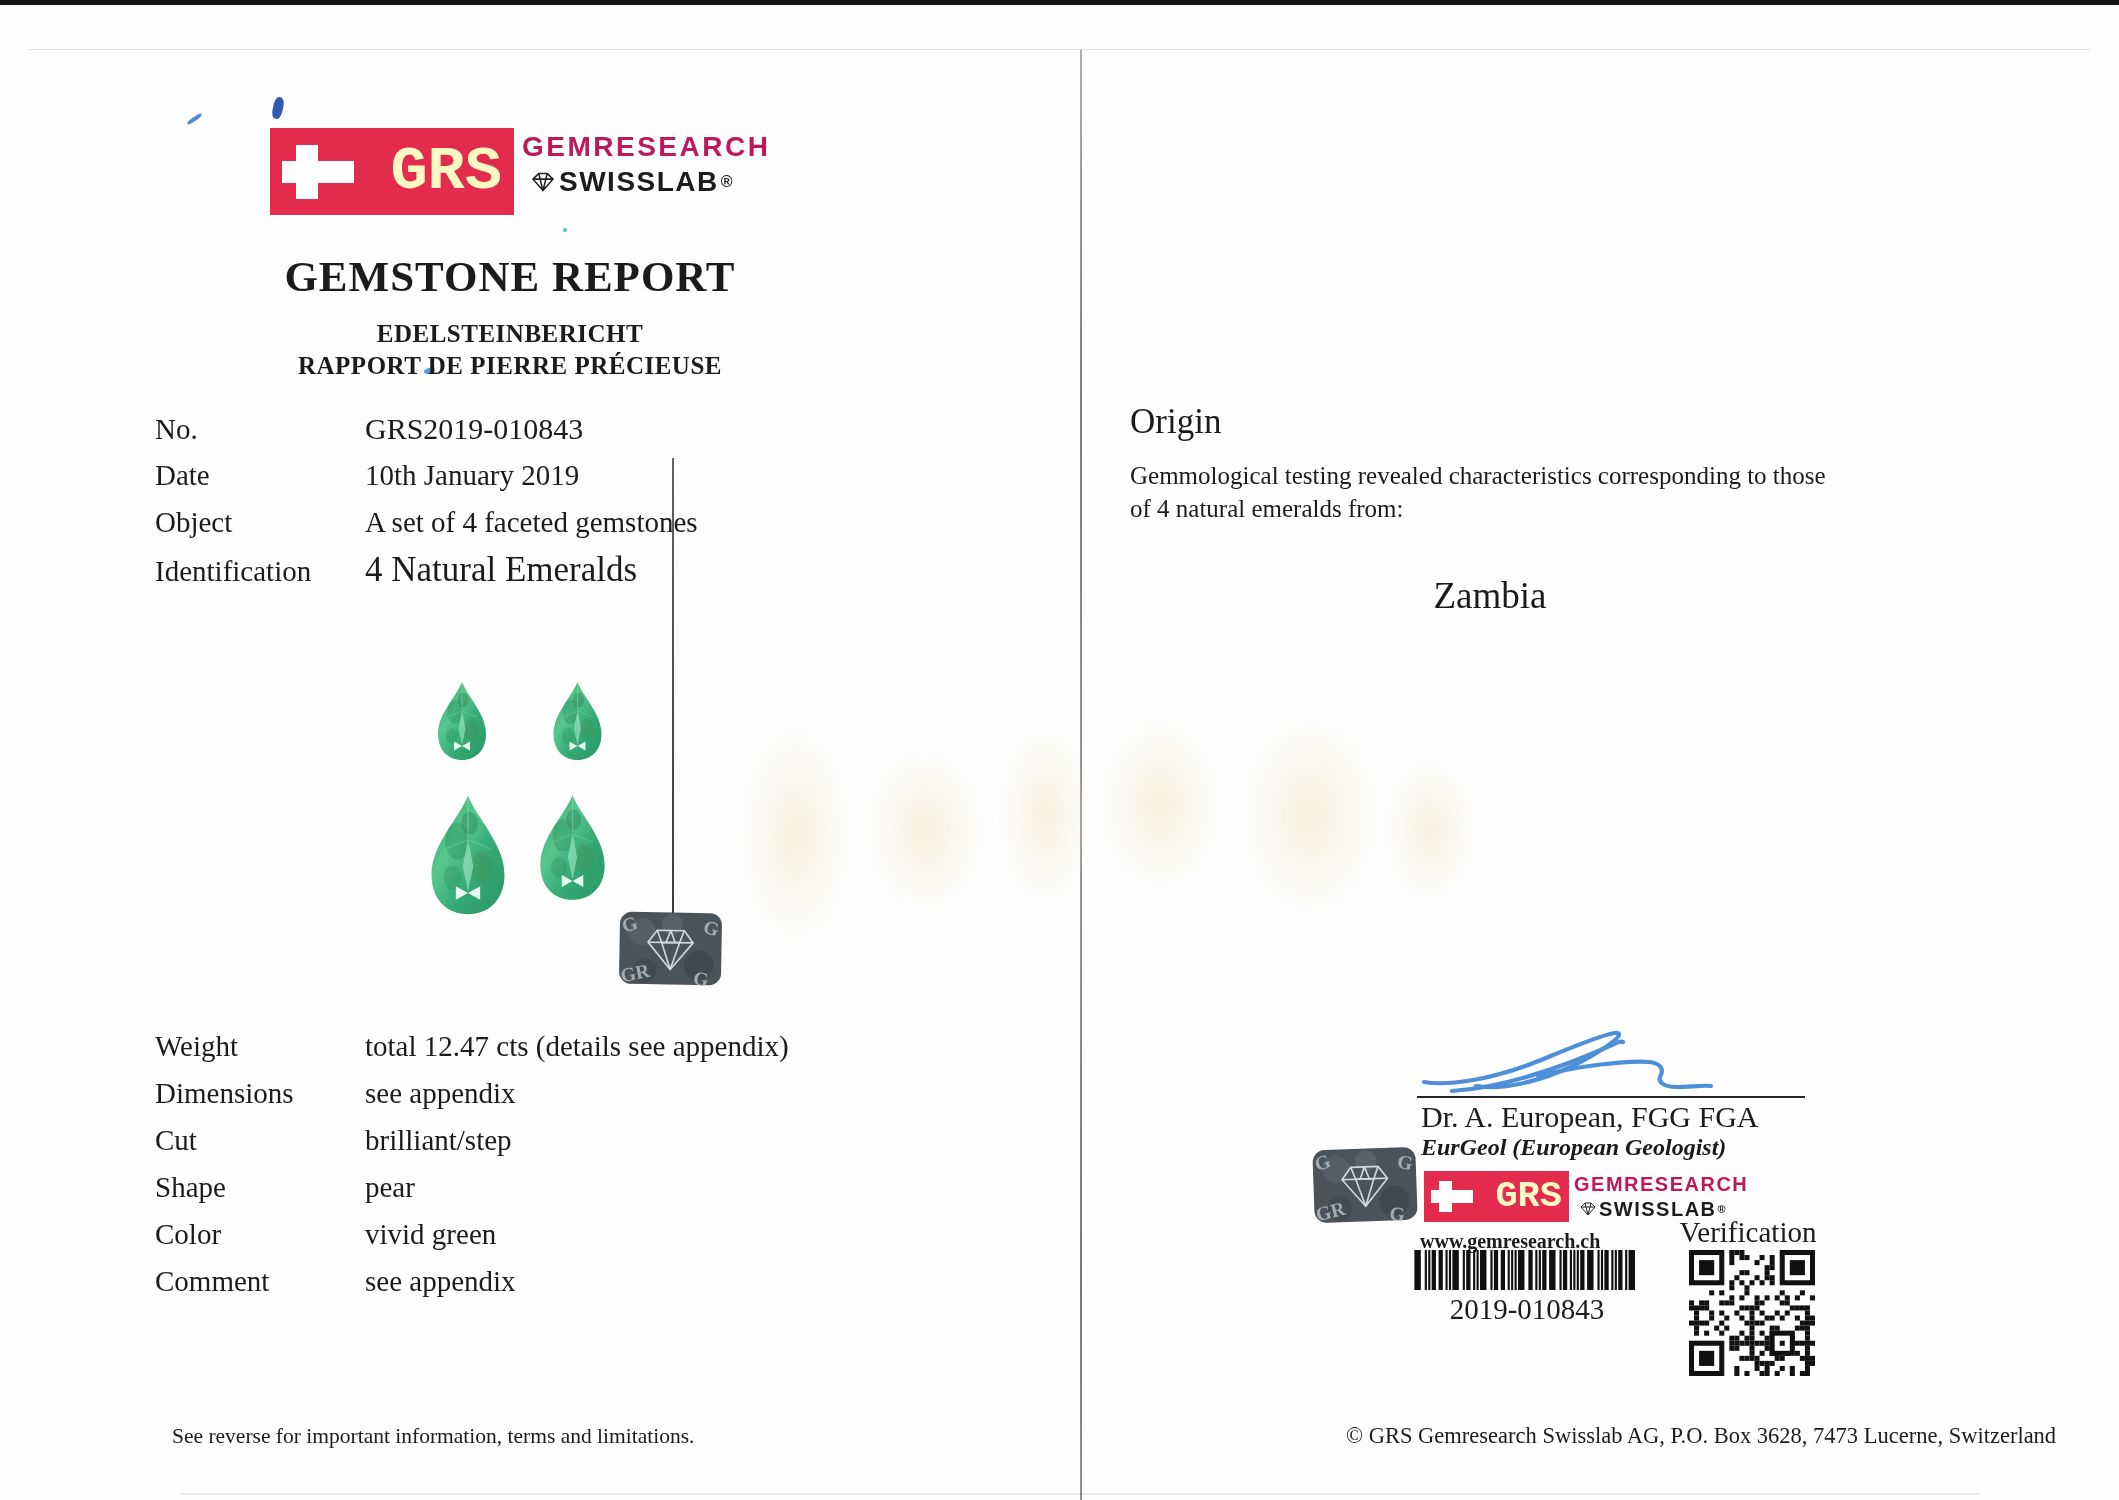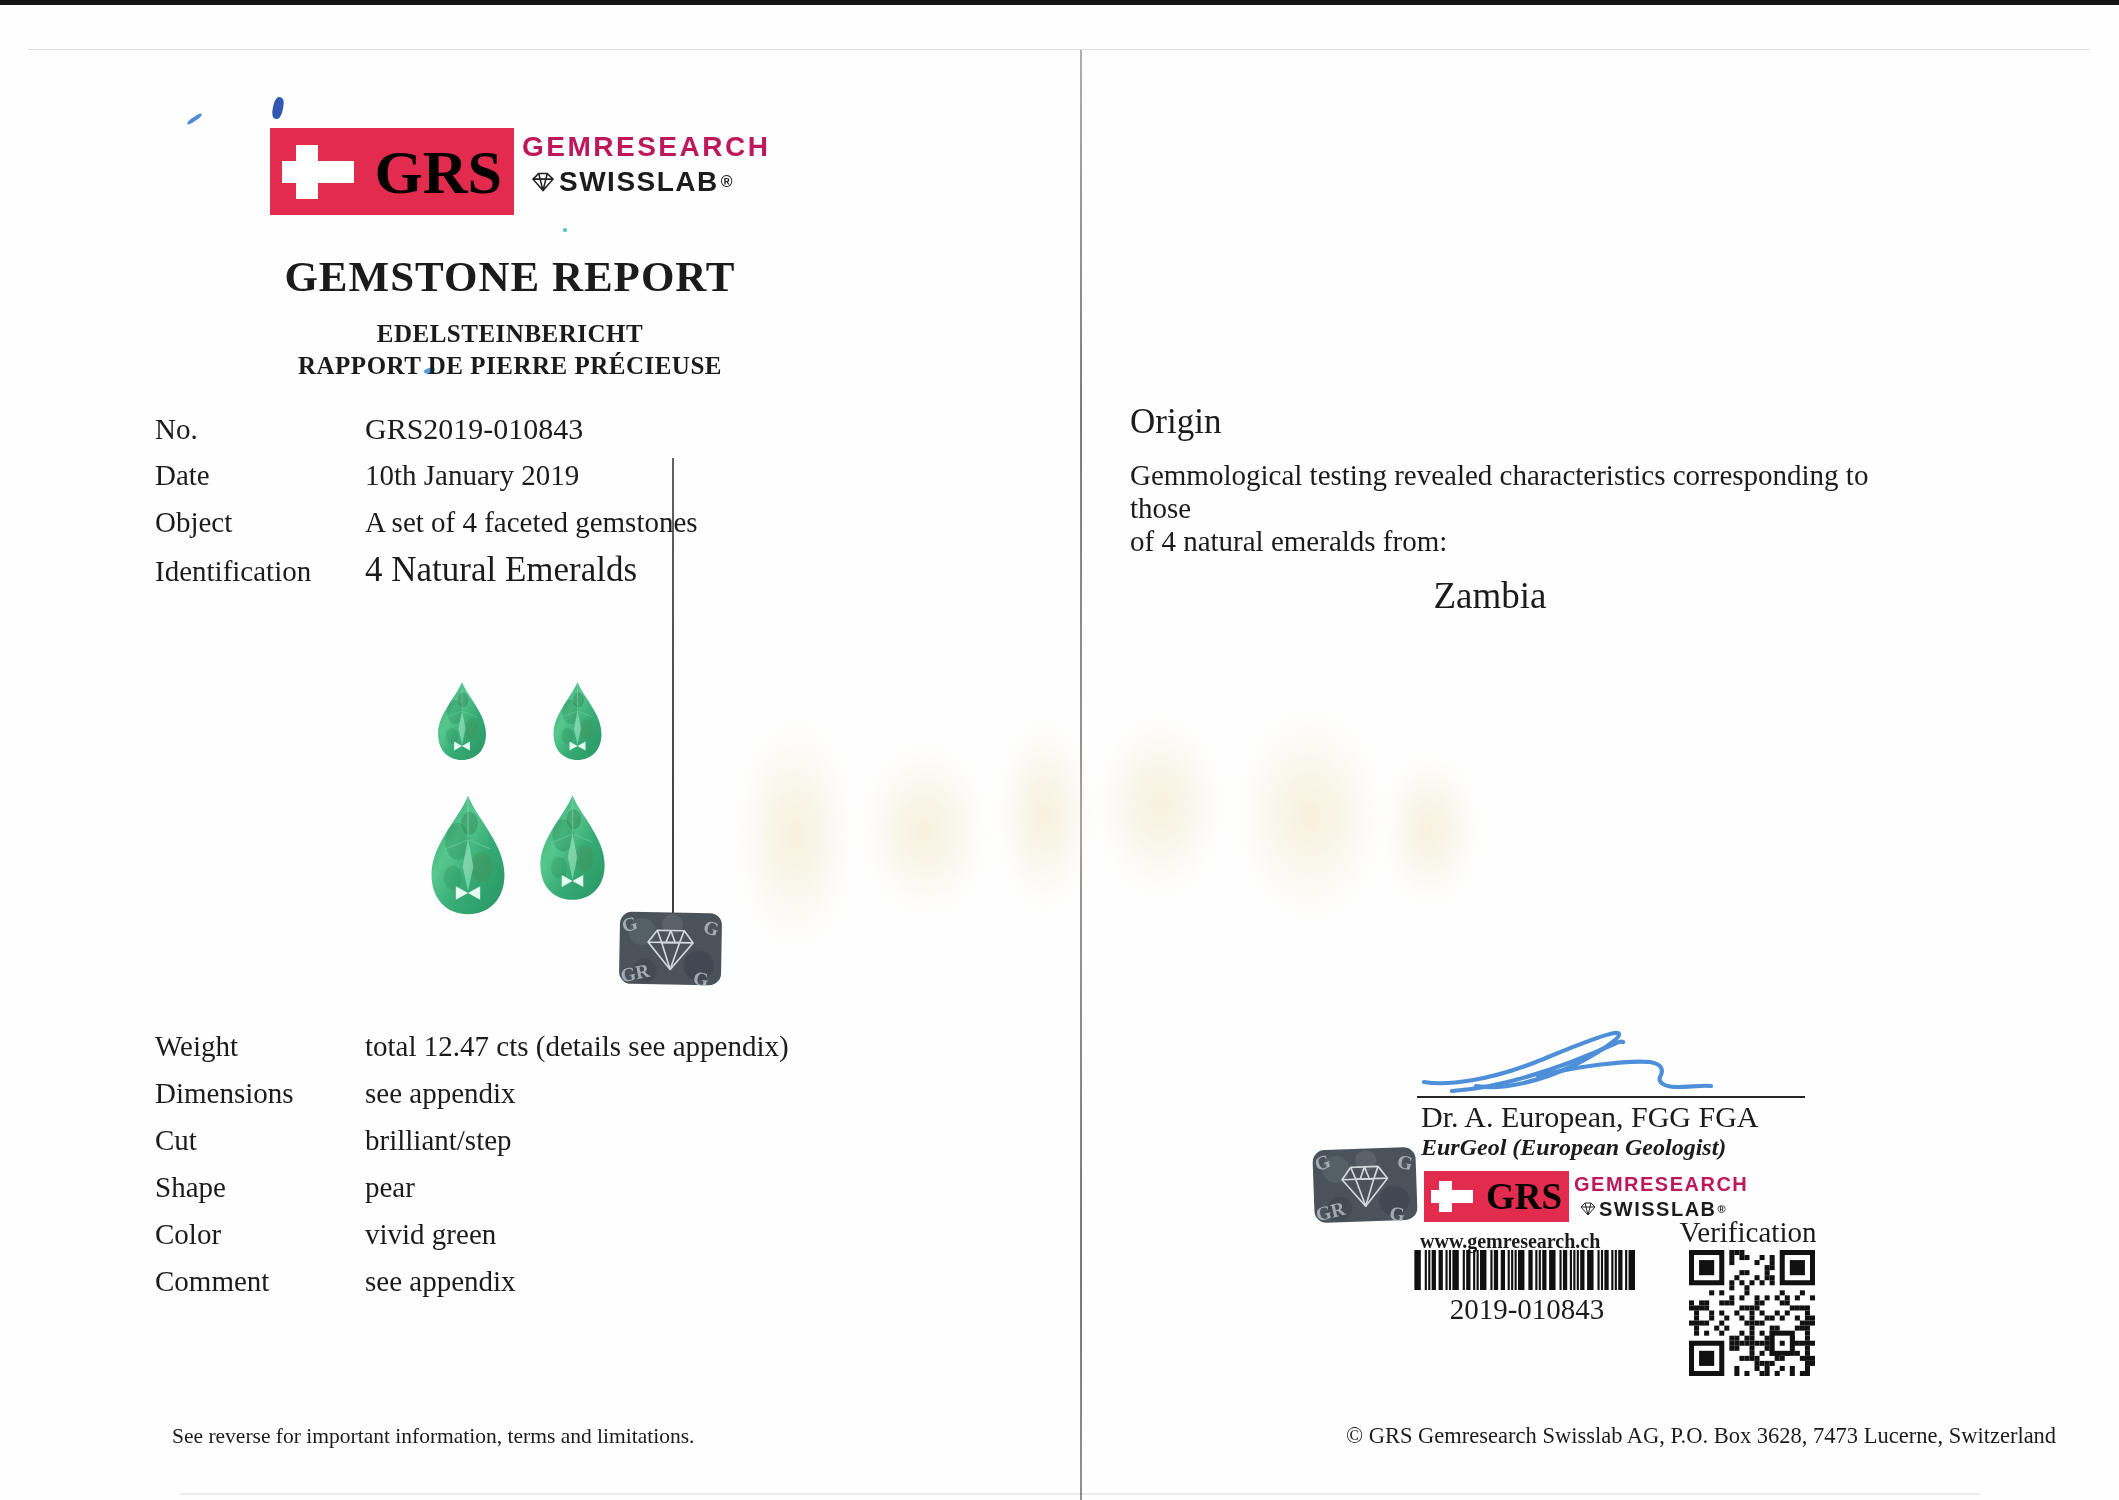--- a/index.html
+++ b/index.html
@@ -12,21 +12,21 @@
   .hairline{left:28px;top:49px;width:2062px;height:1px;background:rgba(0,0,0,.12);}
   .fold{left:1080px;top:50px;width:2px;height:1450px;
         background:linear-gradient(#9a9a9a,#5c5c5c 25%,#808080 55%,#565656 85%,#777);opacity:.8;}
   .bottom-speckle{left:180px;top:1493px;width:1800px;height:2px;background:rgba(0,0,0,.07);}
   .blob{border-radius:50%;filter:blur(7px);
         background:radial-gradient(closest-side,rgba(243,235,207,.75),rgba(243,235,207,0));}
   .speck{border-radius:40%;}
 
   
   .grs-box{background:#e32b4d;display:flex;align-items:center;justify-content:flex-end;}
-  .grs-txt{color:#000000;font-family:Liberation Serif, serif;font-weight:bold;line-height:1;}
+  .grs-txt{color:#fef9c3;font-family:Liberation Mono, monospace;font-weight:bold;line-height:1;}
   .cross-v,.cross-h{position:absolute;background:#fff;}
   .brandline1{font-family:"Liberation Sans",sans-serif;font-weight:bold;color:#be185d;letter-spacing:2.5px;line-height:1;}
   .brandline2{font-family:"Liberation Sans",sans-serif;font-weight:bold;color:#1c1c1c;letter-spacing:1.5px;line-height:1;display:flex;align-items:center;}
   .reg{font-weight:bold;}
 
   
   .doc-title{left:160px;top:252px;width:700px;text-align:center;font-size:43px;font-weight:bold;letter-spacing:1px;}
   .doc-sub1{left:160px;top:320px;width:700px;text-align:center;font-size:25px;font-weight:bold;letter-spacing:.5px;}
   .doc-sub2{left:160px;top:352px;width:700px;text-align:center;font-size:25px;font-weight:bold;letter-spacing:.5px;}
 
@@ -34,21 +34,21 @@
   .frow{left:155px;display:flex;align-items:baseline;font-size:29px;}
   .frow .lab{display:inline-block;width:210px;}
   .frow .val{white-space:nowrap;}
   .val-big{font-size:35px;}
 
   .foot-left{left:172px;top:1424px;font-size:21.5px;}
   .foot-right{left:1346px;top:1423px;width:640px;font-size:22.5px;white-space:nowrap;}
 
   
   .origin-h{left:1130px;top:402px;font-size:35px;}
-  .origin-p{left:1130px;top:459px;font-size:29px;line-height:33px;width:740px;}
+  .origin-p{left:1130px;top:459px;font-size:25px;line-height:33px;width:740px;}
   .origin-country{left:1390px;top:574px;width:200px;text-align:center;font-size:37px;}
 
   .sig-line{left:1417px;top:1096px;width:388px;height:2px;background:#262626;}
   .sig-name{left:1421px;top:1100px;font-size:30px;}
   .sig-title{left:1421px;top:1134px;font-size:24px;font-style:italic;font-weight:600;}
 
   .www{left:1420px;top:1230px;font-size:20px;font-weight:bold;}
   .verif{left:1678px;top:1216px;width:140px;text-align:center;font-size:29px;}
   .bc-num{left:1413px;top:1293px;width:228px;text-align:center;font-size:29px;}
 </style>

